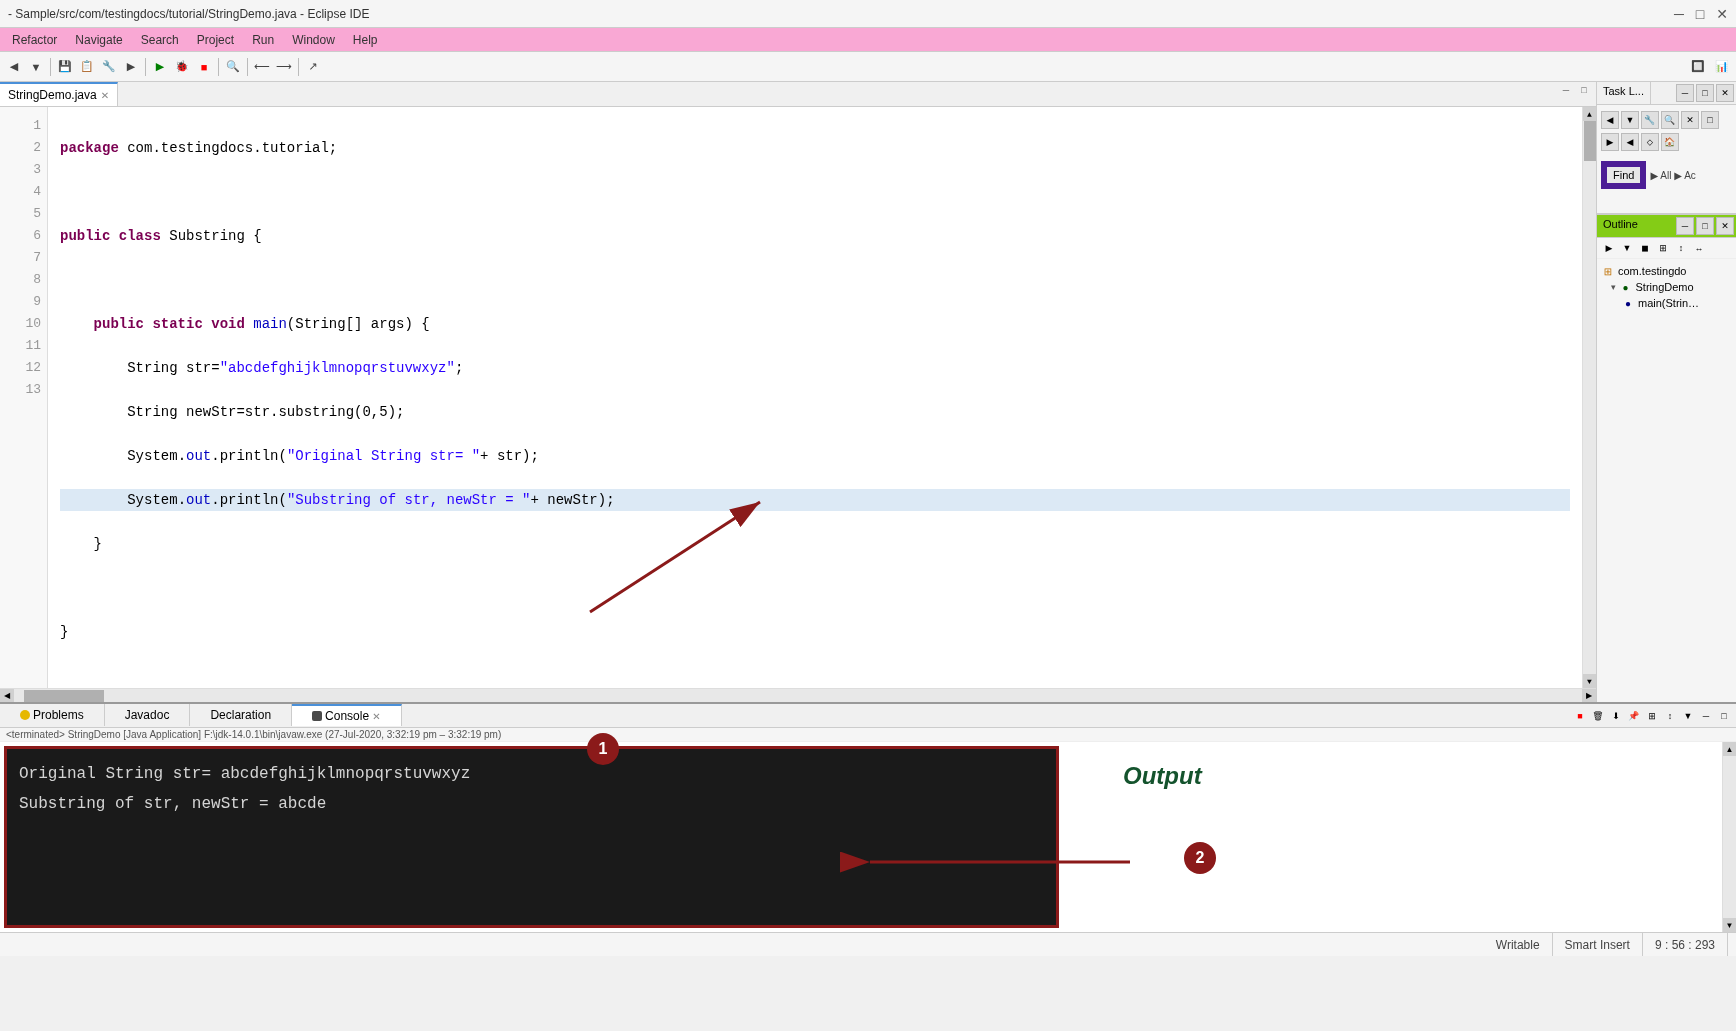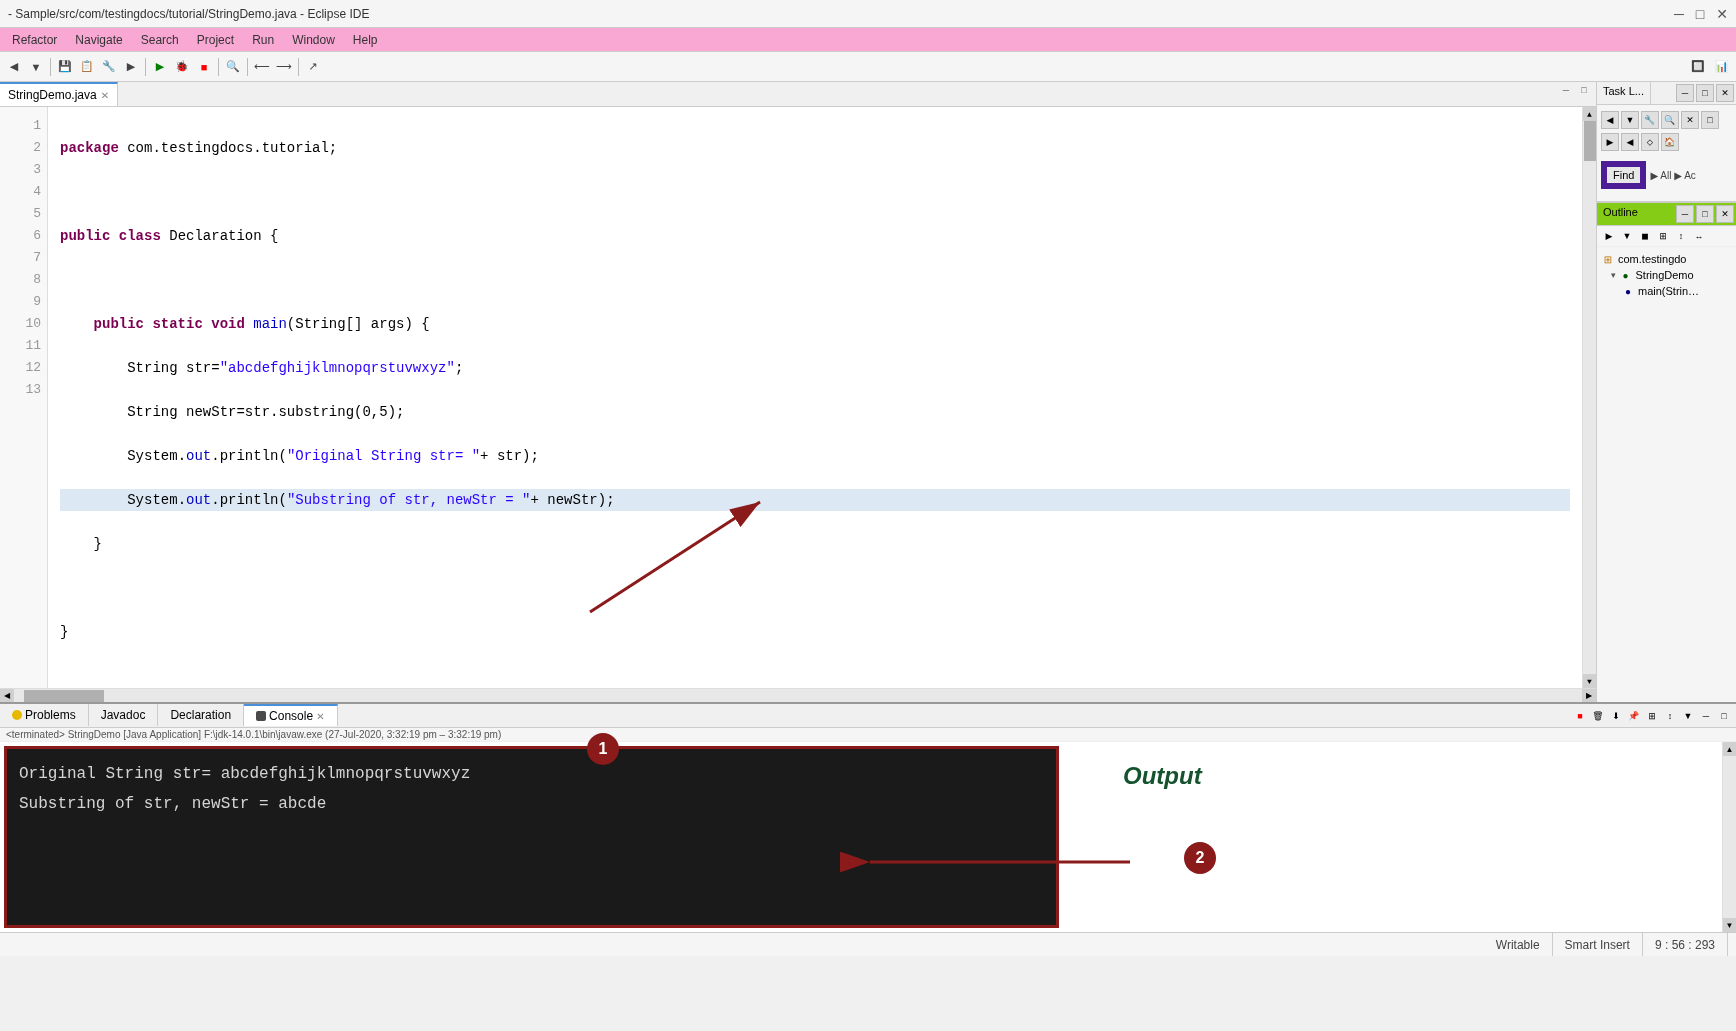--- a/index.html
+++ b/index.html
@@ -328,21 +328,21 @@
     .bottom-panel {
       height: 230px;
       border-top: 2px solid #999;
       display: flex;
       flex-direction: column;
       background: #fff;
     }
     .bottom-tab {
       display: flex;
       align-items: center;
-      padding: 0 12px;
+      padding: 0 20px;
       height: 22px;
       font-size: 12px;
       cursor: pointer;
       gap: 3px;
       border-right: 1px solid #ccc;
     }
     .bottom-tab.active {
       background: #fff;
       border-top: 2px solid #4a90d9;
     }
@@ -507,21 +507,21 @@
         <div>8</div>
         <div>9</div>
         <div>10</div>
         <div>11</div>
         <div>12</div>
         <div>13</div>
       </div>
       <div class="code-content">
 <span class="line"><span class="kw">package</span> <span class="normal">com.testingdocs.tutorial;</span></span>
 <span class="line">&nbsp;</span>
-<span class="line"><span class="kw">public class</span> <span class="normal">Declaration {</span></span>
+<span class="line"><span class="kw">public class</span> <span class="normal">Substring {</span></span>
 <span class="line">&nbsp;</span>
 <span class="line">    <span class="kw">public static void</span> <span class="method">main</span><span class="normal">(String[] args) {</span></span>
 <span class="line">        <span class="normal">String str=</span><span class="str">"abcdefghijklmnopqrstuvwxyz"</span><span class="normal">;</span></span>
 <span class="line">        <span class="normal">String newStr=str.substring(0,5);</span></span>
 <span class="line">        <span class="normal">System.</span><span class="method">out</span><span class="normal">.println(</span><span class="str">"Original String str= "</span><span class="normal">+ str);</span></span>
 <span class="line highlighted">        <span class="normal">System.</span><span class="method">out</span><span class="normal">.println(</span><span class="str">"Substring of str, newStr = "</span><span class="normal">+ newStr);</span></span>
 <span class="line">    <span class="normal">}</span></span>
 <span class="line">&nbsp;</span>
 <span class="line"><span class="normal">}</span></span>
 <span class="line">&nbsp;</span>
@@ -539,21 +539,21 @@
       <div style="width:14px;height:14px;background:#d0d0d0;display:flex;align-items:center;justify-content:center;font-size:8px;">◀</div>
       <div class="hscroll-track">
         <div class="hscroll-thumb"></div>
       </div>
       <div style="width:14px;height:14px;background:#d0d0d0;display:flex;align-items:center;justify-content:center;font-size:8px;">▶</div>
     </div>
   </div>
 
   <div class="right-panel">
 
-    <div style="border-bottom:1px solid #ccc; padding-bottom:8px;">
+    <div style="border-bottom:1px solid #ccc; padding-bottom:20px;">
       <div class="right-panel-tabs">
         <div class="right-panel-tab">Task L...</div>
         <div style="margin-left:auto;display:flex;gap:2px;padding:2px;">
           <div class="task-btn">─</div>
           <div class="task-btn">□</div>
           <div class="task-btn">✕</div>
         </div>
       </div>
       <div class="right-panel-content">
         <div class="task-toolbar">

